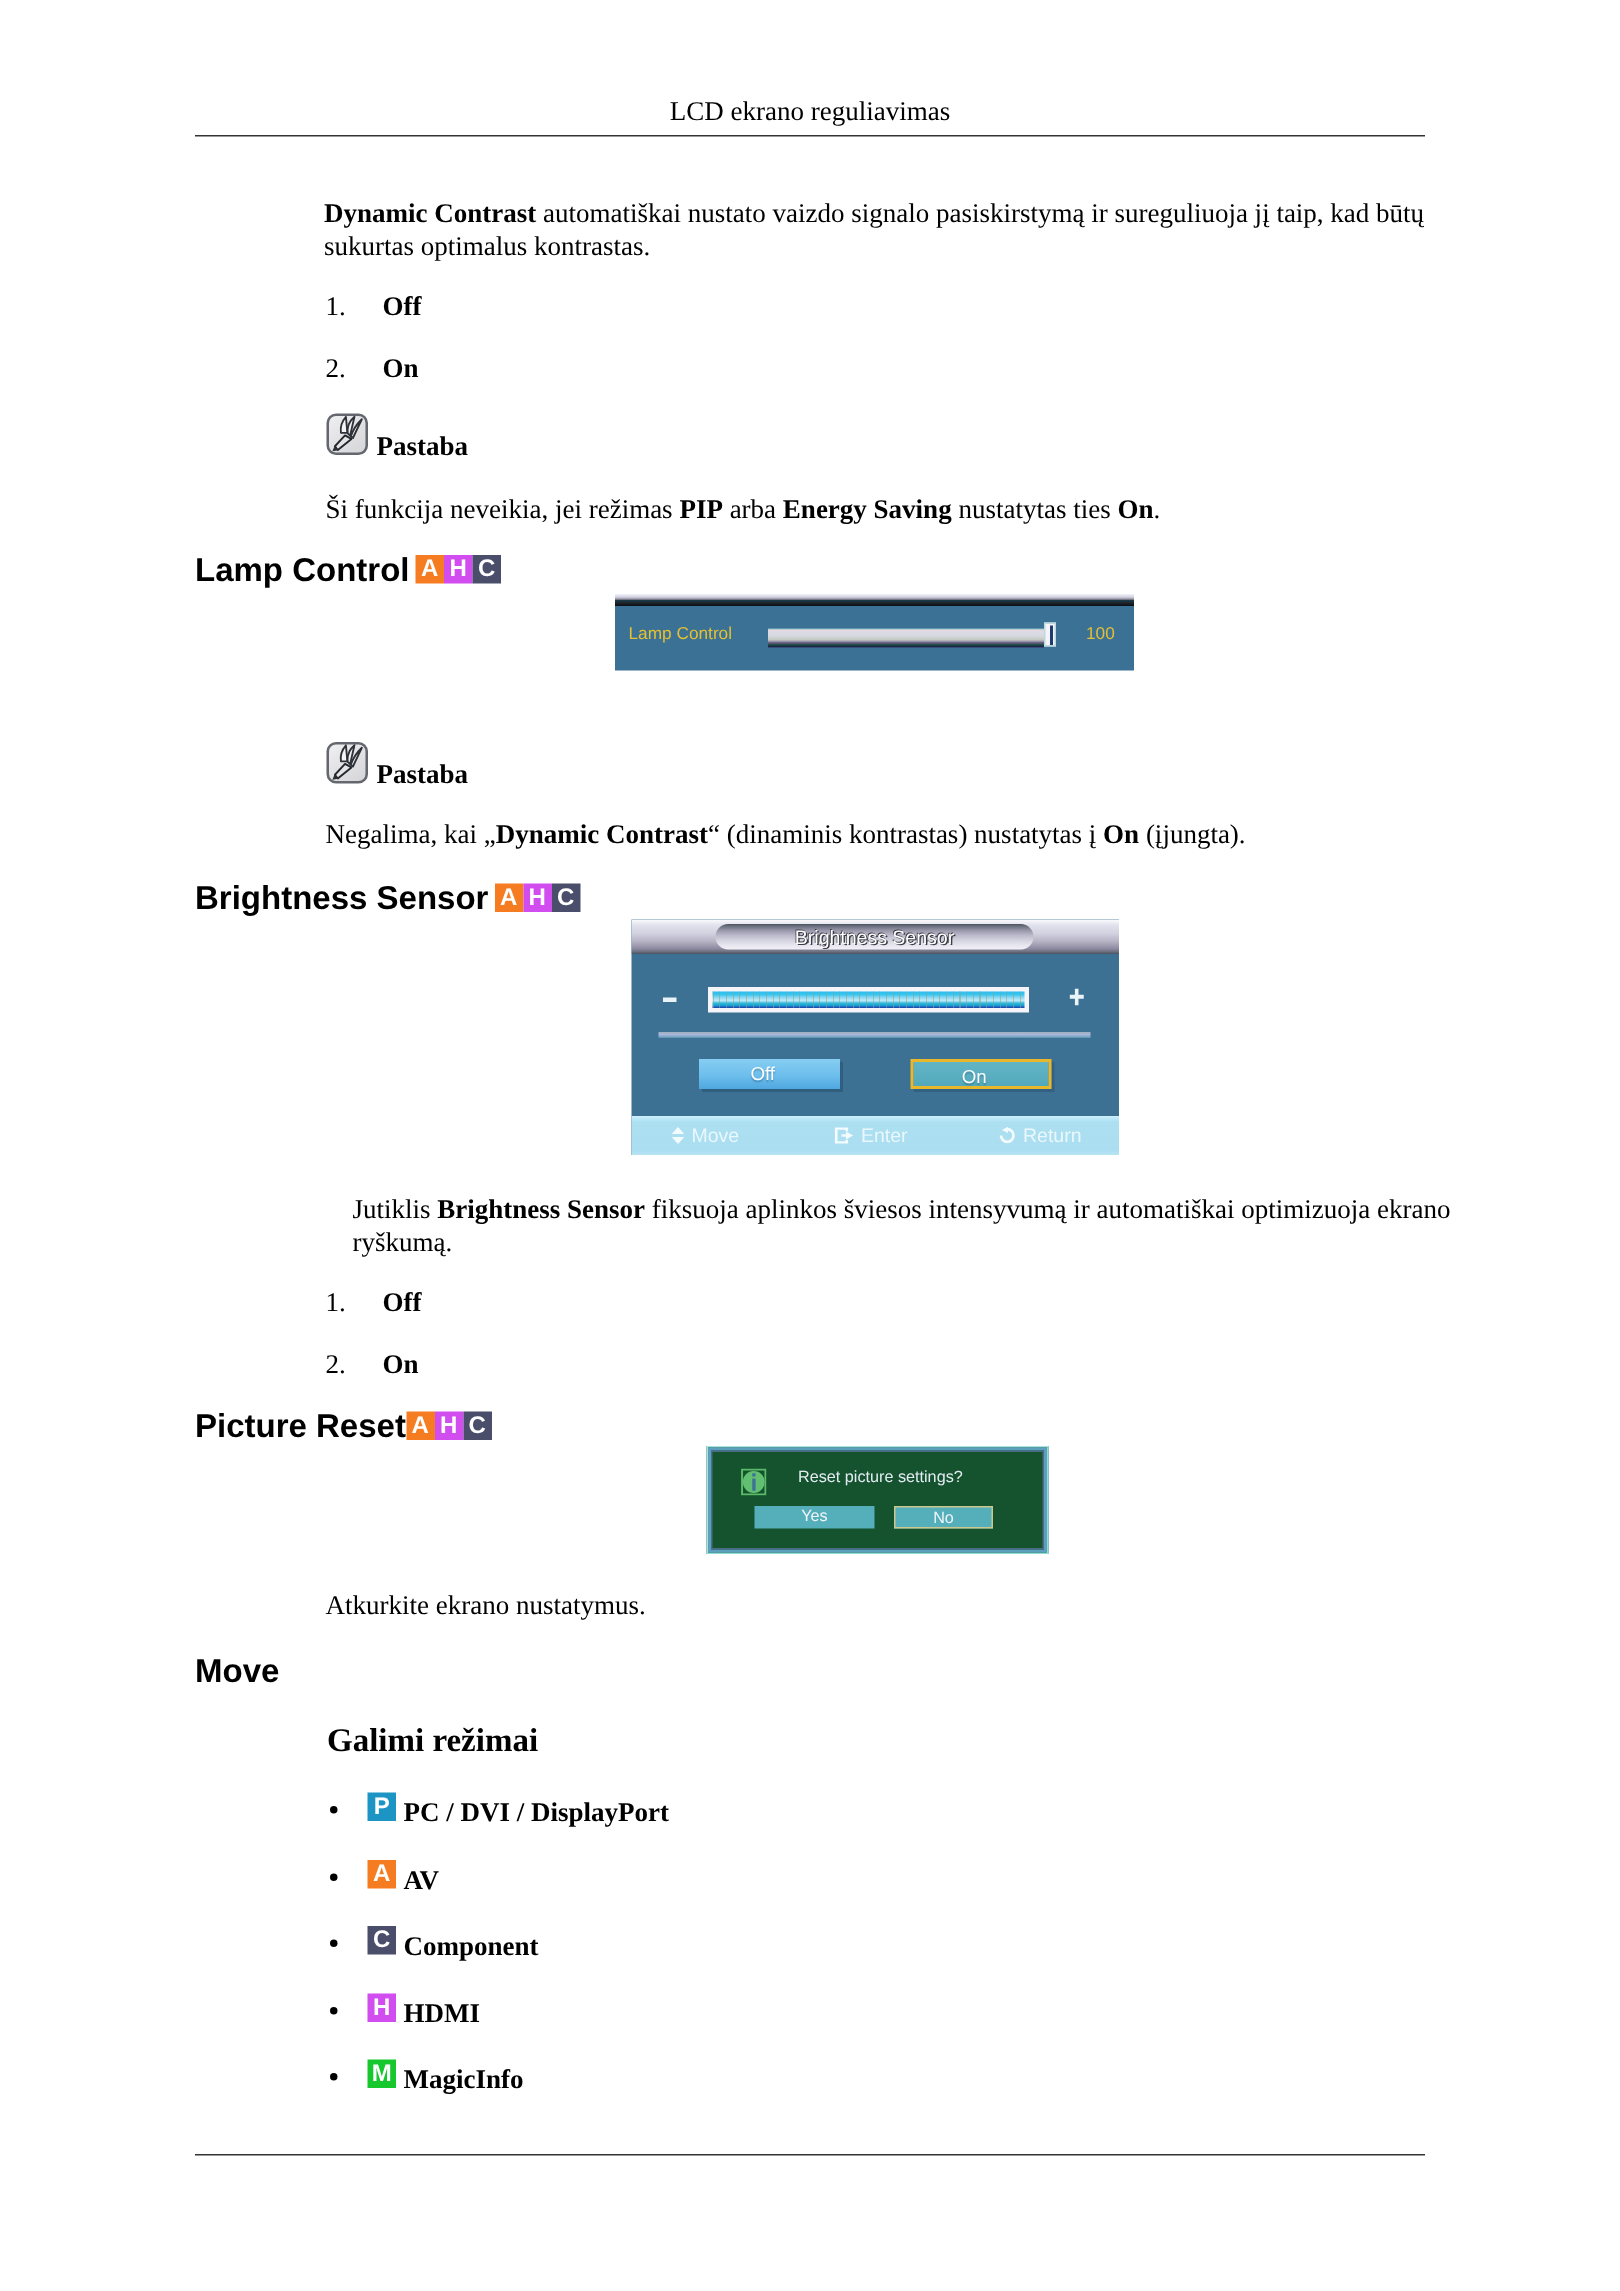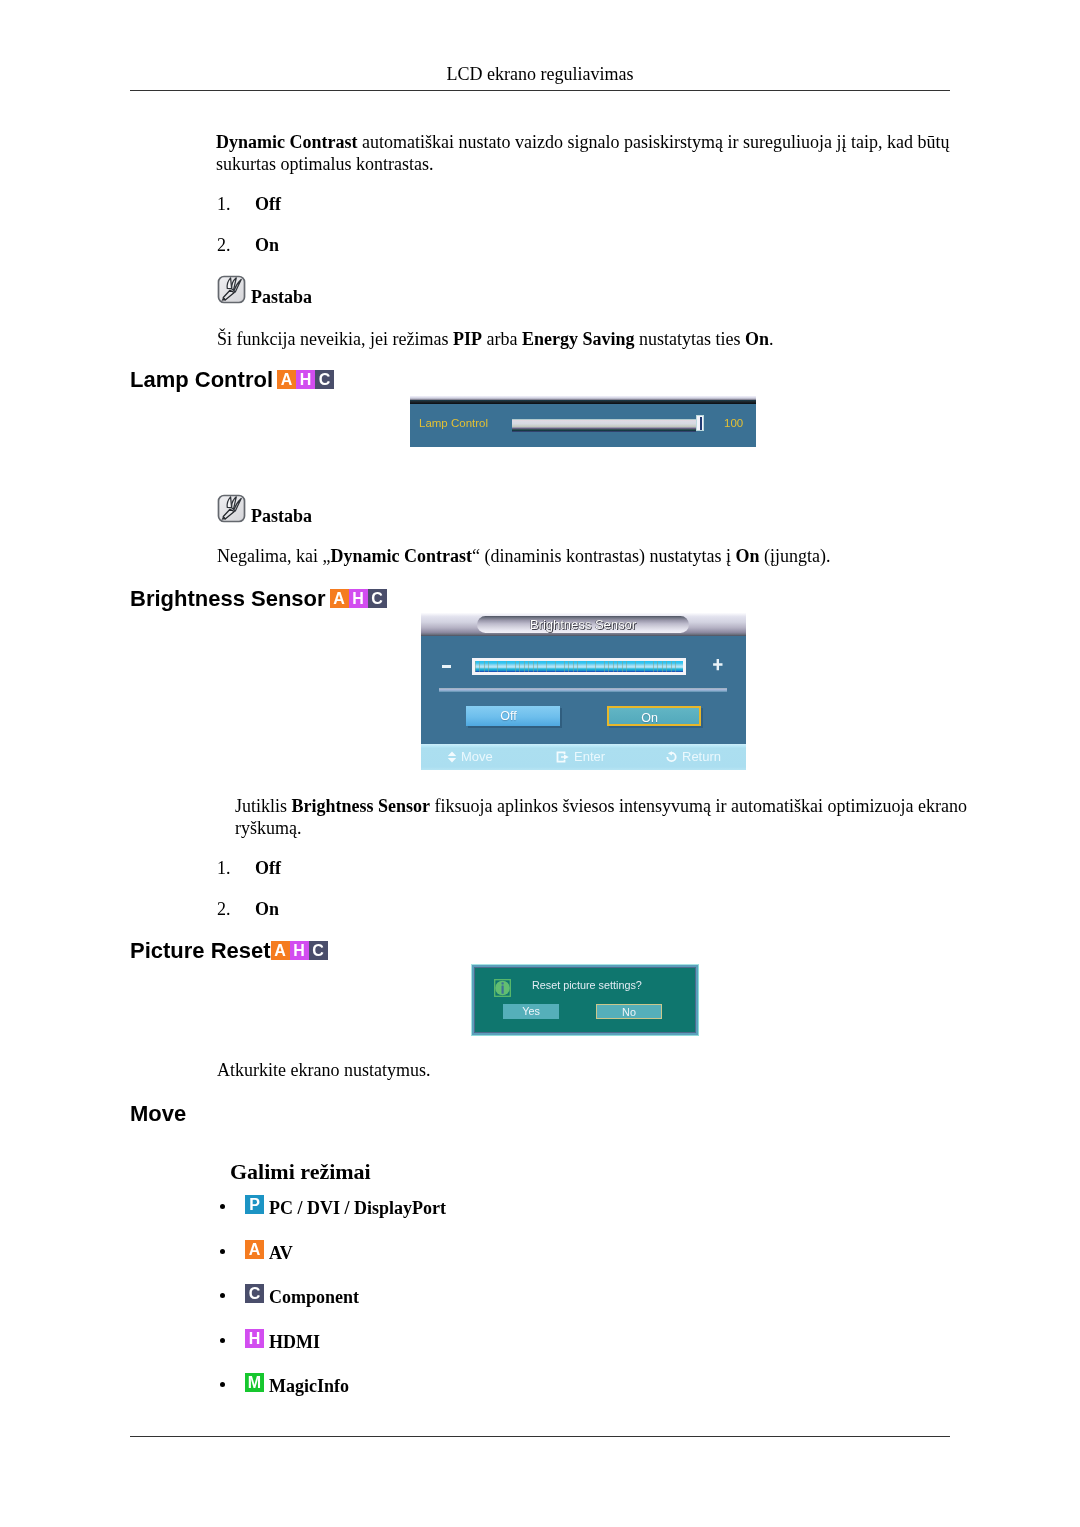--- a/index.html
+++ b/index.html
@@ -75,36 +75,36 @@
       box-shadow:2px 2px 0 rgba(20,50,80,0.30);}
   .osdbtn.on{left:186px;background:linear-gradient(180deg,#62b5c4 0%,#5AAFC0 50%,#53a9bb 100%);
       border:2px solid #E8B72A;box-shadow:2px 2px 0 rgba(20,50,80,0.25);}
   .osd-bs .ftr{position:absolute;left:0;top:131px;width:100%;height:26px;
       background:linear-gradient(180deg,#cdeefa 0%,#b9e8f8 8%,#ACDFF0 16%,#ABDEF0 88%,#b7e4f3 100%);}
   .ftr-item{position:absolute;top:0;height:26px;line-height:26px;font-size:13px;color:#eaf8fd;
       white-space:nowrap;}
   .ftr-item svg{vertical-align:-2px;margin-right:4px;}
 
   
-  .osd-pr{left:471px;top:964px;width:228px;height:72px;background:#0f766e;
+  .osd-pr{left:471px;top:964px;width:228px;height:72px;background:#14532d;
       font-family:"Liberation Sans",sans-serif;box-sizing:border-box;
       border-top:1px solid #A6E3E2;border-left:1px solid #A6E3E2;
       border-right:1px solid #8FDCD9;border-bottom:1px solid #8FDCD9;}
   .osd-pr .inner{position:absolute;left:0;top:0;right:0;bottom:0;
       border:2px solid #5BA0BC;box-sizing:border-box;}
   .osd-pr .inner2{position:absolute;left:2px;top:2px;right:2px;bottom:2px;
       border:1px solid #4F6B8C;box-sizing:border-box;}
   .osd-pr .msg{position:absolute;left:60px;top:14px;font-size:10.8px;line-height:12px;color:#e3ecf4;}
-  .prbtn{position:absolute;top:39px;width:56px;height:15px;font-size:10.8px;line-height:15px;
+  .prbtn{position:absolute;top:39px;width:80px;height:15px;font-size:10.8px;line-height:15px;
       text-align:center;color:#eff5fa;box-sizing:border-box;}
   .prbtn.yes{left:31px;background:#55AFBA;}
   .prbtn.no{left:124px;width:66px;background:#55AFBA;border:1px solid #CCC78C;}
 
   
-  h3.sub{position:absolute;margin:12px;font-family:"Liberation Serif",serif;
+  h3.sub{position:absolute;margin:0;font-family:"Liberation Serif",serif;
       font-weight:bold;font-size:22px;color:#000;white-space:nowrap;line-height:22px;}
   .modes{position:absolute;left:216px;top:1190px;}
   .mode{position:relative;height:44.5px;white-space:nowrap;font-size:18px;}
   .mode .bullet{position:absolute;left:4px;top:14px;width:5px;height:5px;background:#000;border-radius:50%;}
   .mode .mbadge{position:absolute;left:29px;top:5px;width:19px;height:19px;color:#fff;
       font-family:"Liberation Sans",sans-serif;font-weight:bold;font-size:16px;line-height:19.5px;
       text-align:center;}
   .mode .mlabel{position:absolute;left:53px;top:8px;font-weight:bold;font-size:18px;
       font-family:"Liberation Serif",serif;color:#000;}
 </style>

